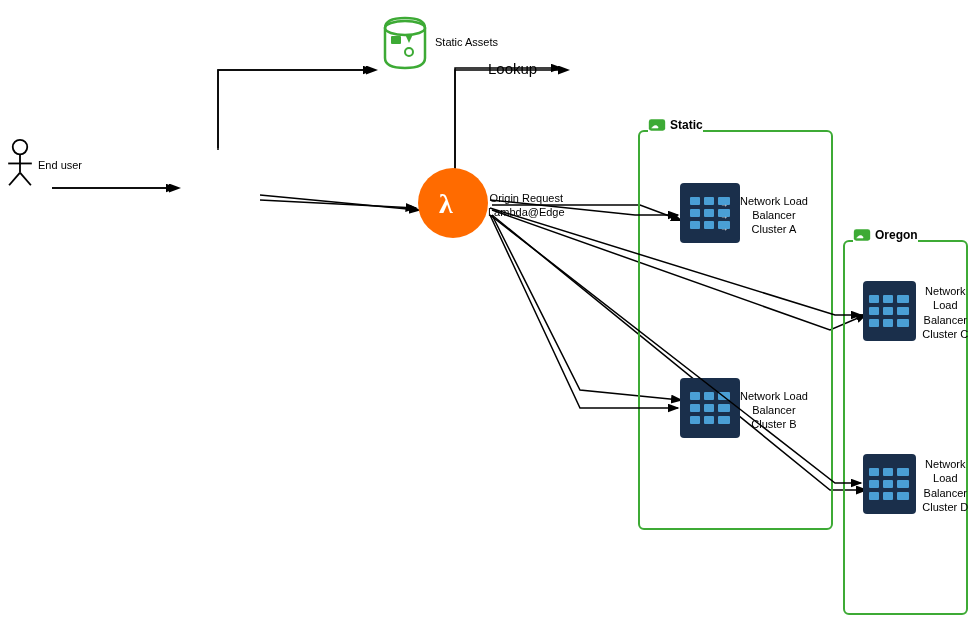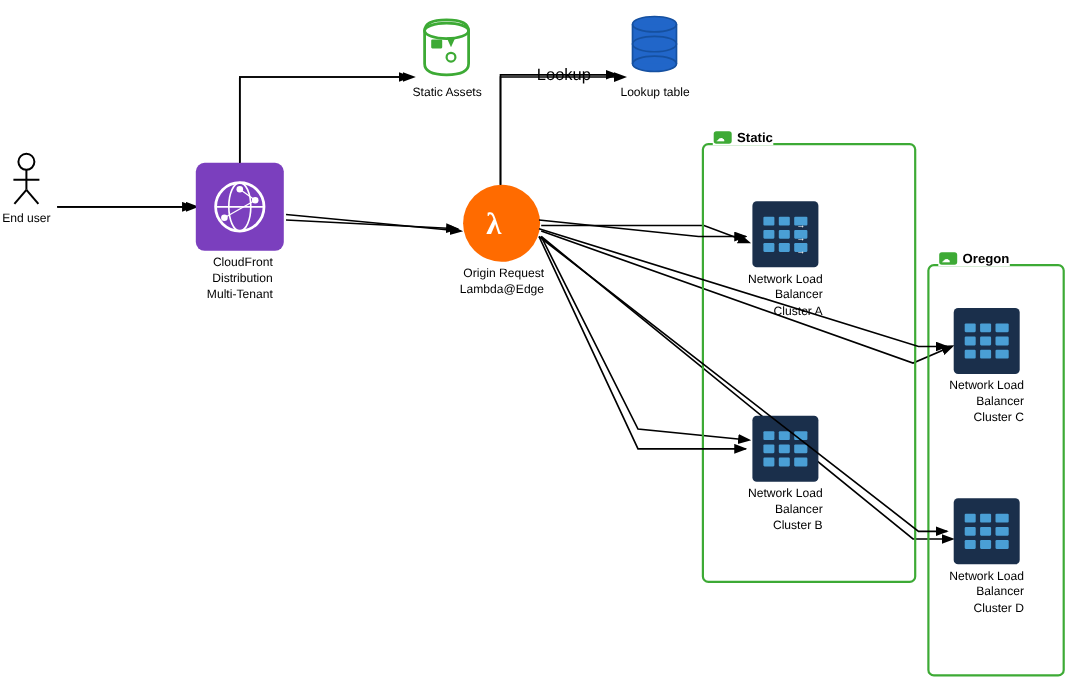--- a/index.html
+++ b/index.html
@@ -12,23 +12,23 @@
       position: relative;
     }
     .diagram {
       position: relative;
       width: 975px;
       height: 629px;
     }
     .node {
       position: absolute;
       display: flex;
-      flex-direction: column;
-      align-items: center;
-      text-align: right;
+      flex-direction: row;
+      align-items: center;
+      text-align: center;
     }
     .node-label {
       font-size: 11px;
       line-height: 1.3;
       color: #000;
       margin-top: 4px;
     }
     
     .person-icon {
       width: 36px;
@@ -136,70 +136,35 @@
       <line x1="18" y1="18" x2="18" y2="38" stroke="#000" stroke-width="2"></line>
 
       <line x1="5" y1="28" x2="31" y2="28" stroke="#000" stroke-width="2"></line>
 
       <line x1="18" y1="38" x2="6" y2="52" stroke="#000" stroke-width="2"></line>
       <line x1="18" y1="38" x2="30" y2="52" stroke="#000" stroke-width="2"></line>
     </svg>
     <div class="node-label">End user</div>
   </div>
 
-  <div class="node" style="left:178px; top:148px;">
-    <div class="cloudfront-box">
-      <svg width="52" height="52" viewBox="0 0 52 52">
-
-        <circle cx="26" cy="26" r="22" fill="none" stroke="white" stroke-width="2.5"></circle>
-
-        <ellipse cx="26" cy="26" rx="10" ry="22" fill="none" stroke="white" stroke-width="1.5"></ellipse>
-        <line x1="4" y1="26" x2="48" y2="26" stroke="white" stroke-width="1.5"></line>
-
-        <circle cx="26" cy="10" r="3" fill="white"></circle>
-        <circle cx="40" cy="20" r="3" fill="white"></circle>
-        <circle cx="12" cy="36" r="3" fill="white"></circle>
-        <line x1="26" y1="10" x2="40" y2="20" stroke="white" stroke-width="1.2"></line>
-        <line x1="40" y1="20" x2="12" y2="36" stroke="white" stroke-width="1.2"></line>
-      </svg>
-    </div>
-    <div class="node-label">CloudFront<br>Distribution<br>Multi-Tenant</div>
-  </div>
 
   <div class="node" style="left:375px; top:8px;">
     <svg width="60" height="65" viewBox="0 0 60 65">
 
       <path d="M10,20 Q10,10 30,10 Q50,10 50,20 L50,50 Q50,60 30,60 Q10,60 10,50 Z" fill="none" stroke="#3DAA35" stroke-width="2.5"></path>
 
       <ellipse cx="30" cy="20" rx="20" ry="7" fill="none" stroke="#3DAA35" stroke-width="2.5"></ellipse>
 
       <rect x="16" y="28" width="10" height="8" rx="1" fill="#3DAA35"></rect>
       <polygon points="30,26 38,26 34,35" fill="#3DAA35"></polygon>
       <circle cx="34" cy="44" r="4" fill="none" stroke="#3DAA35" stroke-width="2"></circle>
     </svg>
     <div class="node-label">Static Assets</div>
   </div>
 
-  <div class="node" style="left:563px; top:8px;">
-    <svg width="65" height="65" viewBox="0 0 65 65">
-
-      <ellipse cx="32" cy="14" rx="20" ry="7" fill="#2166C9"></ellipse>
-      <ellipse cx="32" cy="32" rx="20" ry="7" fill="#2166C9"></ellipse>
-      <ellipse cx="32" cy="50" rx="20" ry="7" fill="#2166C9"></ellipse>
-      <rect x="12" y="14" width="40" height="18" fill="#2166C9"></rect>
-      <rect x="12" y="32" width="40" height="18" fill="#2166C9"></rect>
-
-      <ellipse cx="32" cy="14" rx="20" ry="7" fill="none" stroke="#1550a0" stroke-width="1.5"></ellipse>
-      <ellipse cx="32" cy="32" rx="20" ry="7" fill="none" stroke="#1550a0" stroke-width="1.5"></ellipse>
-      <ellipse cx="32" cy="50" rx="20" ry="7" fill="none" stroke="#1550a0" stroke-width="1.5"></ellipse>
-      <line x1="12" y1="14" x2="12" y2="50" stroke="#1550a0" stroke-width="1.5"></line>
-      <line x1="52" y1="14" x2="52" y2="50" stroke="#1550a0" stroke-width="1.5"></line>
-    </svg>
-    <div class="node-label">Lookup table</div>
-  </div>
 
   <div class="lookup-label" style="left:488px; top:60px;">Lookup</div>
 
   <div class="node" style="left:418px; top:168px;">
     <div class="lambda-box">
       <svg width="44" height="44" viewBox="0 0 44 44">
 
         <text x="8" y="32" font-size="28" font-weight="bold" fill="white" font-family="serif">λ</text>
       </svg>
     </div>

